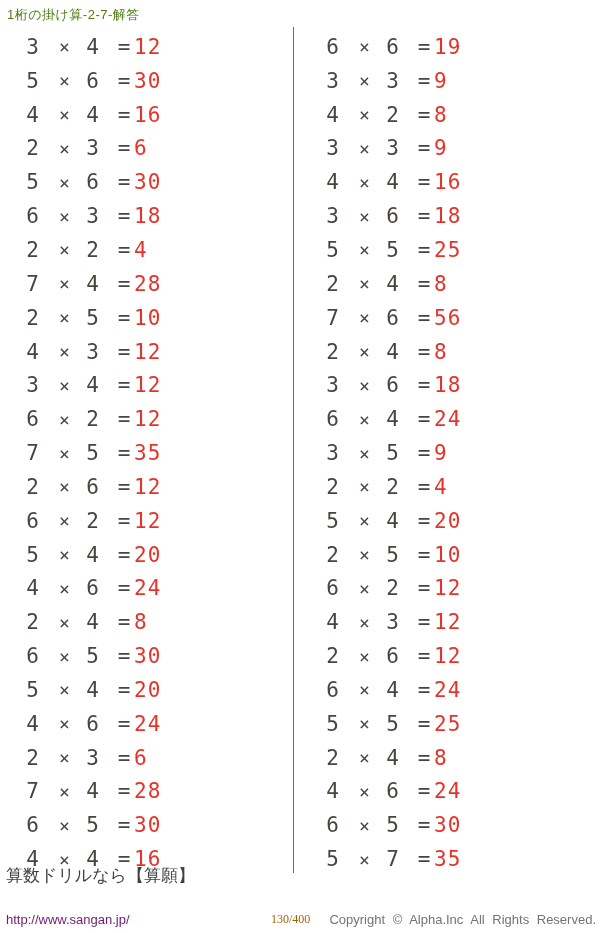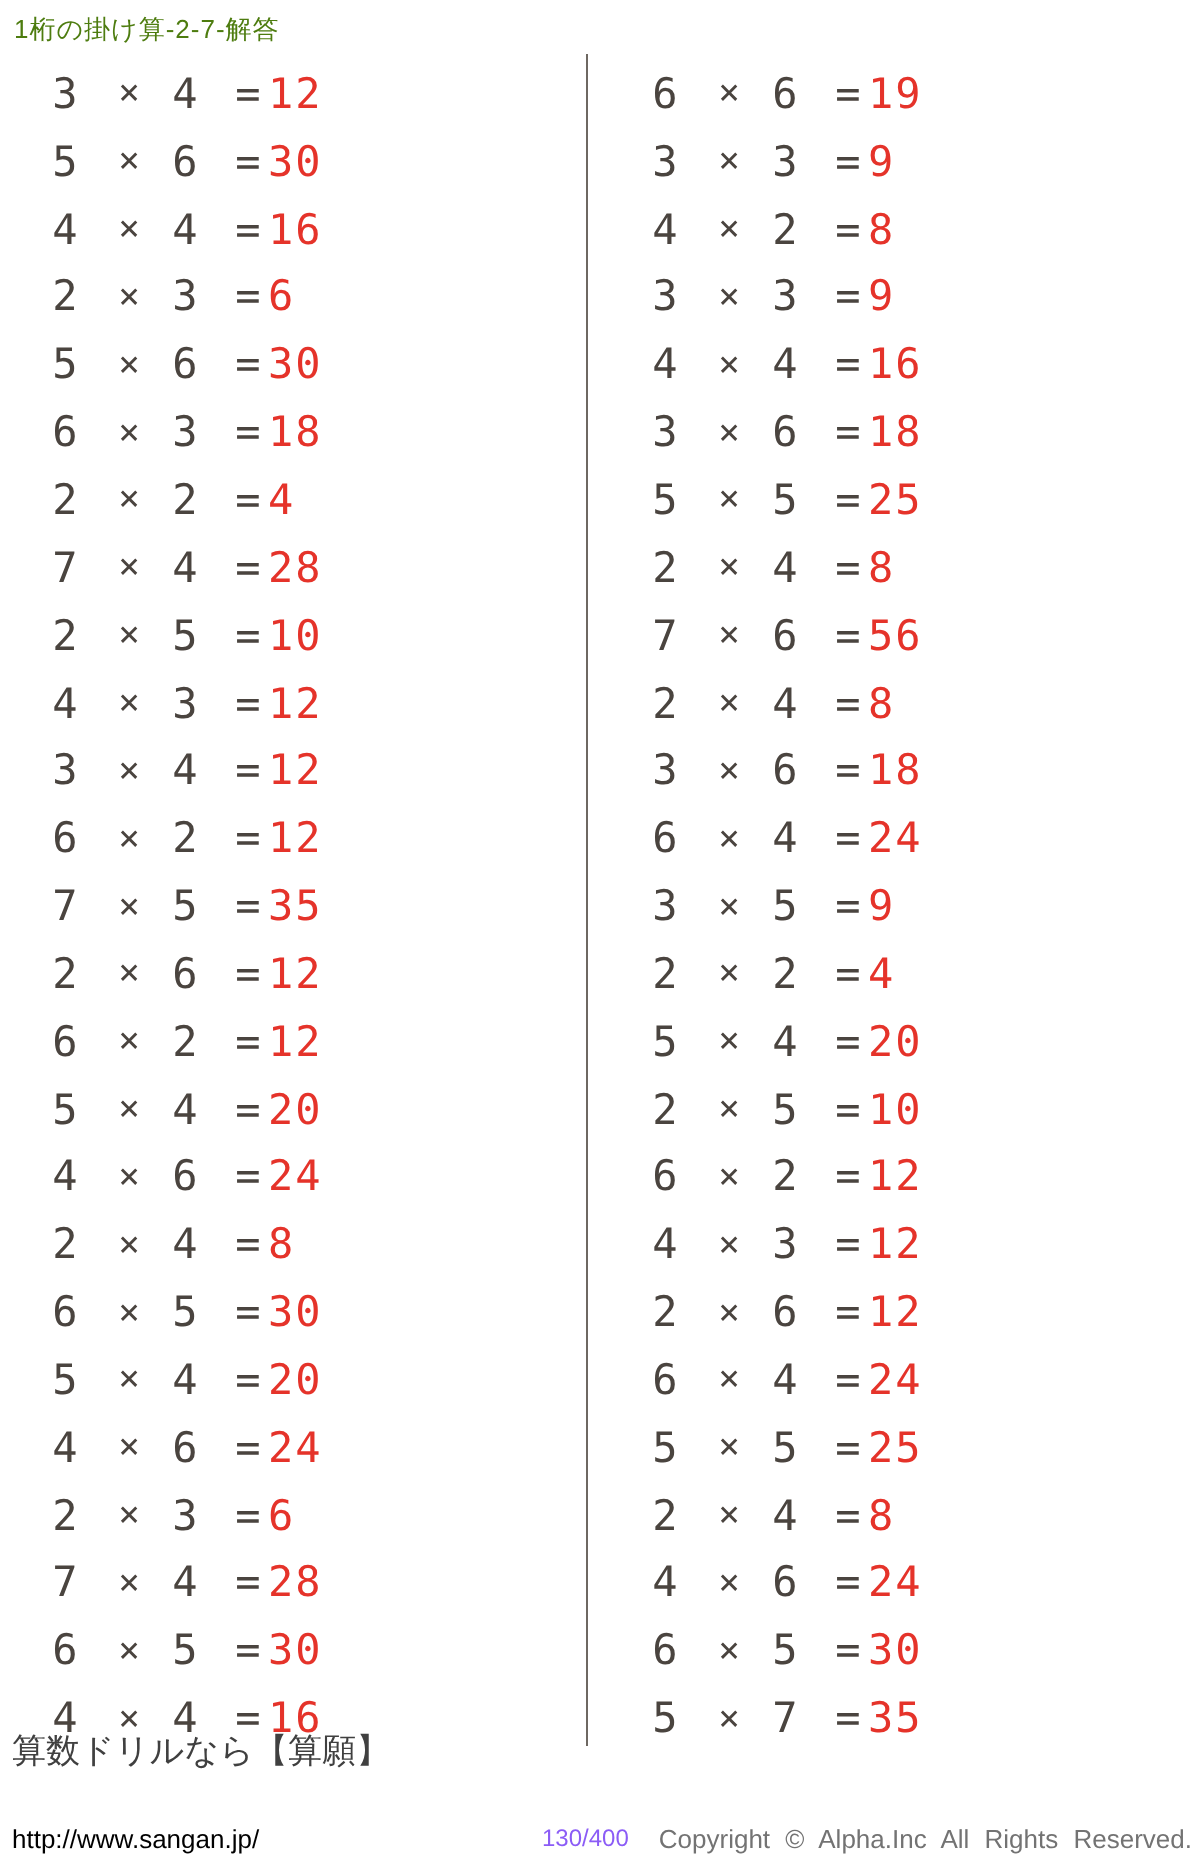--- a/index.html
+++ b/index.html
@@ -36,26 +36,26 @@
     position:absolute; left:293px; top:-3px;
     width:1px; height:846px;
     background:#6e6862;
   }
   .footer-site {
     position:absolute; left:6px; top:864px;
     font-size:17px; color:#404040; white-space:nowrap;
   }
   .footer-url {
     position:absolute; left:6px; top:912px;
-    font-size:13px; color:#000000; white-space:nowrap;
+    font-size:13px; color:#701a75; white-space:nowrap;
   }
   .footer-page {
     position:absolute; left:271px; top:912px;
-    font-size:13px; color:#8b5cf6; white-space:nowrap;
-    font-family:Liberation Sans, sans-serif; font-size:12px;
+    font-size:13px; color:#a16207; white-space:nowrap;
+    font-family:Liberation Serif, serif; font-size:12px;
   }
   .footer-copy {
     position:absolute; right:4px; top:912px;
     font-size:13px; color:#737373; word-spacing:4px; white-space:nowrap;
   }
 </style>
 </head>
 <body style="--red: #e5332a; --ink: #4a443f;">
 
 <div class="page">

